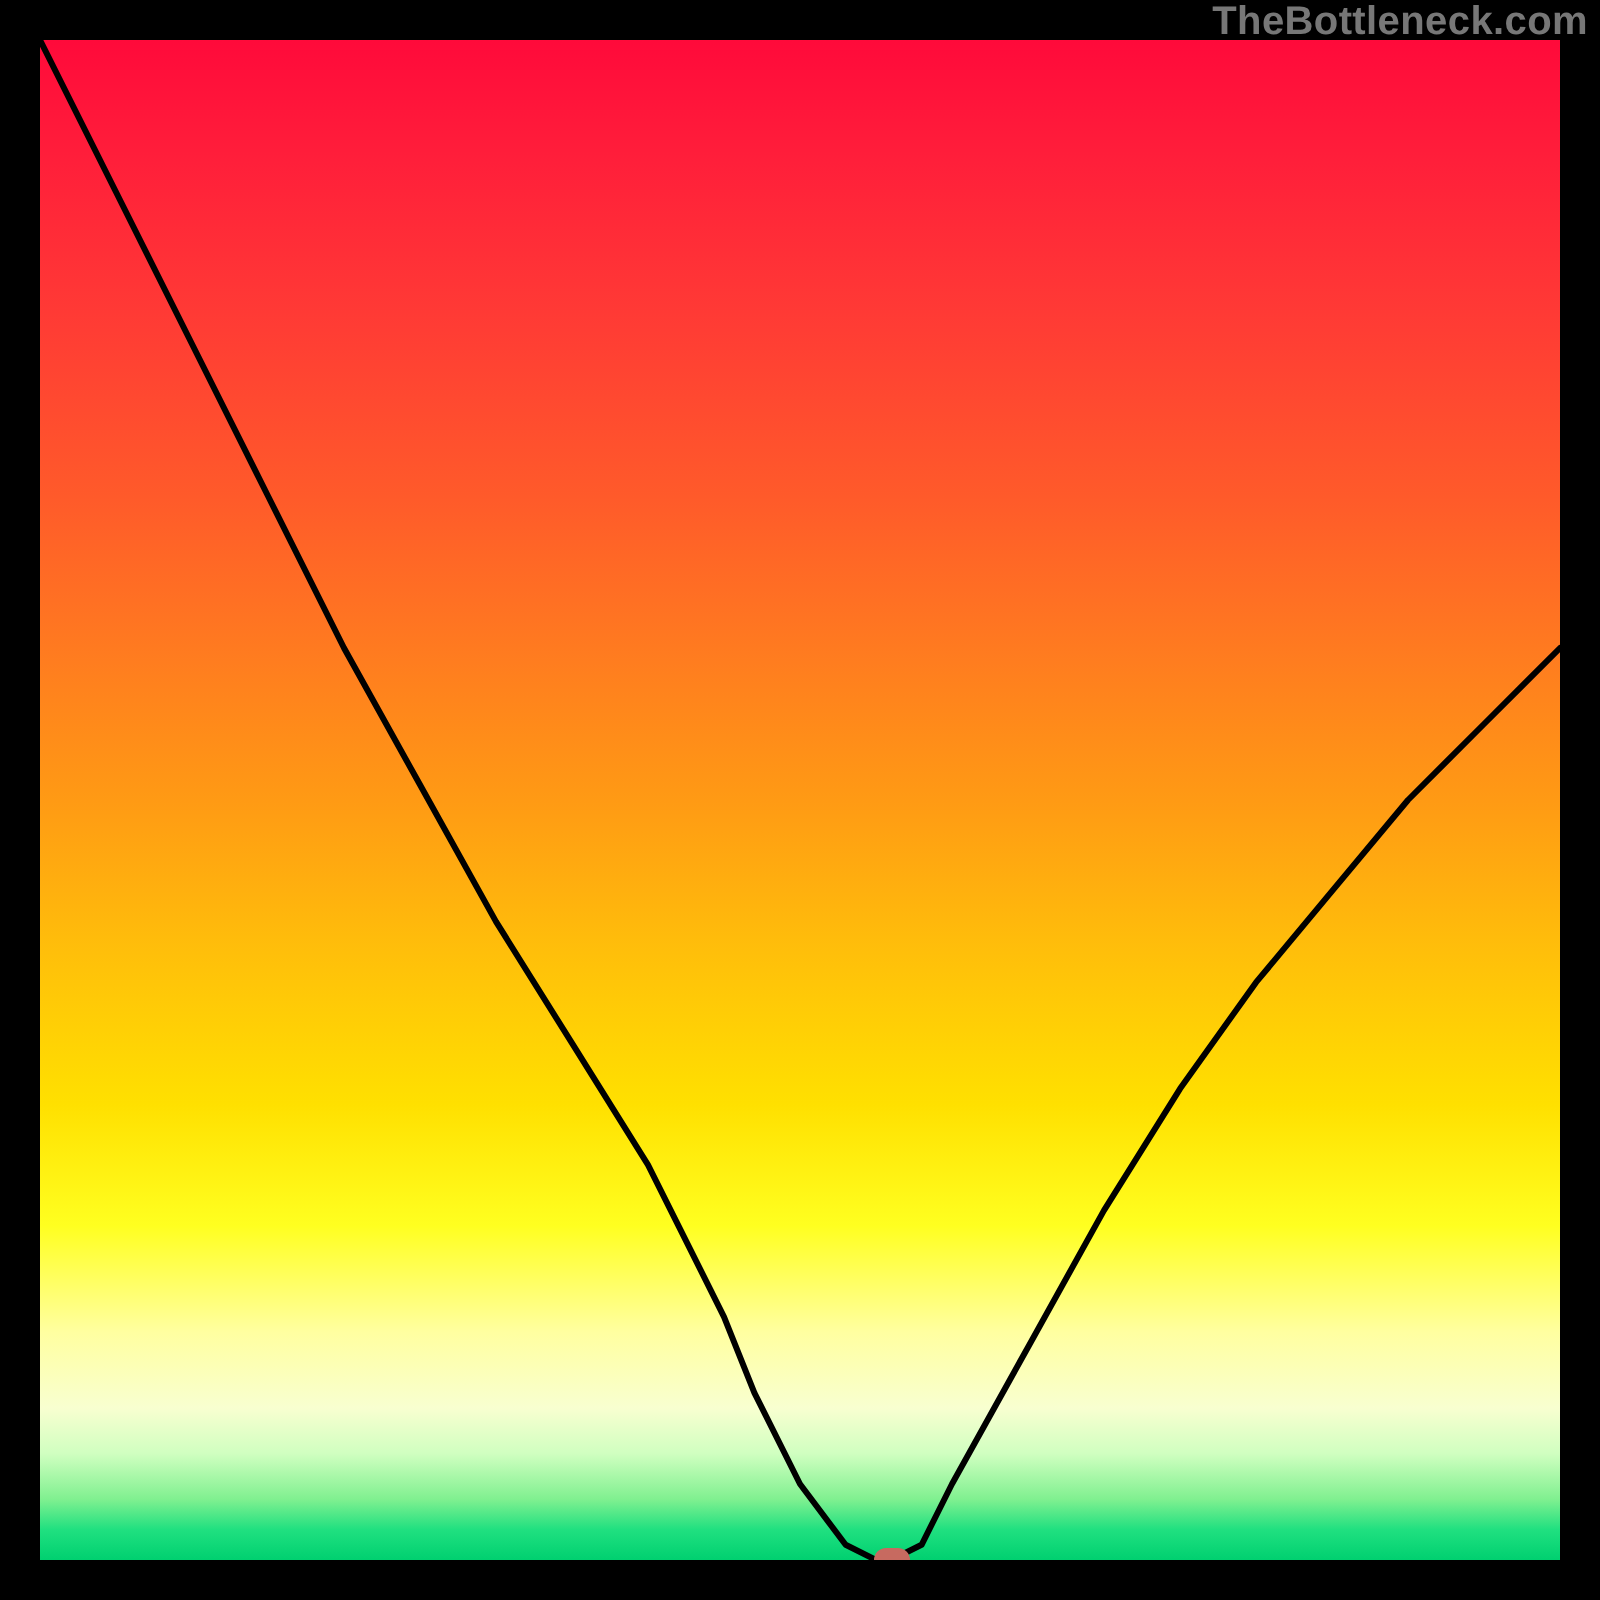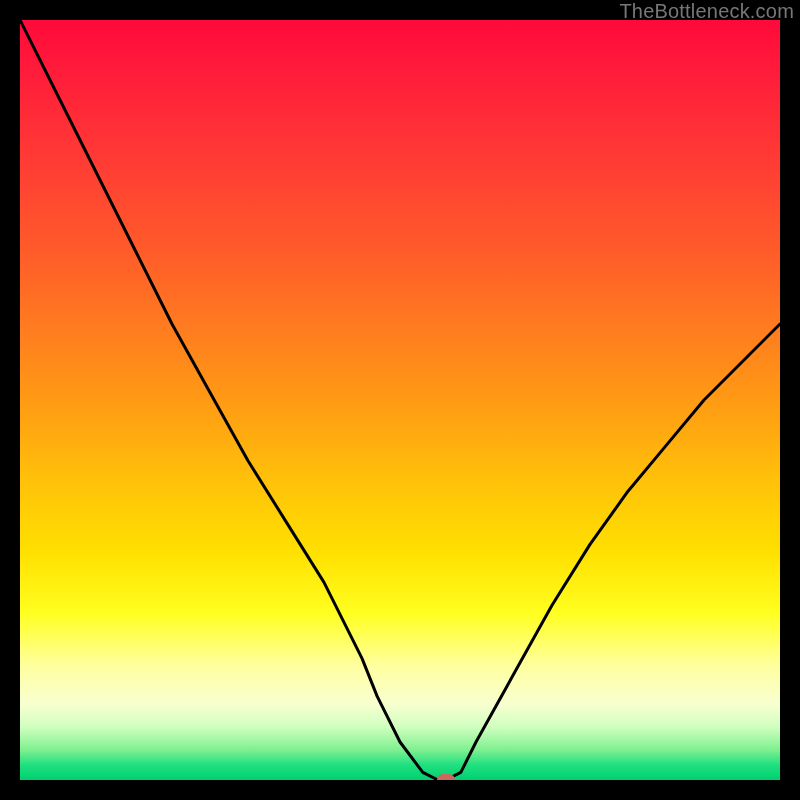--- a/index.html
+++ b/index.html
@@ -57,21 +57,21 @@
     border-radius: 6px;
     background: #c76a60;
     transform: translate(-50%, -50%);
   }
   .watermark {
     position: absolute;
     top: 0px;
     right: 6px;
     color: #777;
     font-size: 20px;
-    font-weight: 400;
+    font-weight: 700;
     letter-spacing: 0.2px;
     user-select: none;
   }
 </style>
 </head>
 <body>
 
 <div class="frame">
 
   <div class="plot-area">

